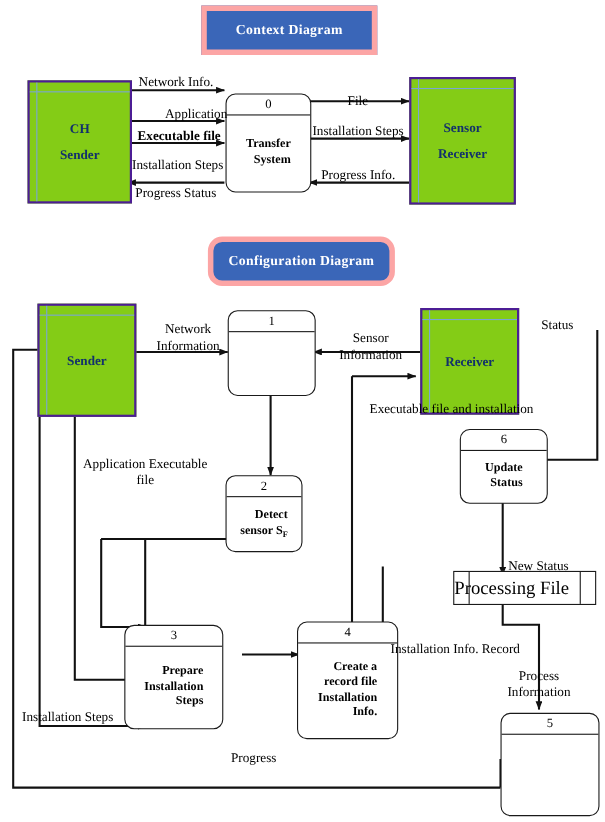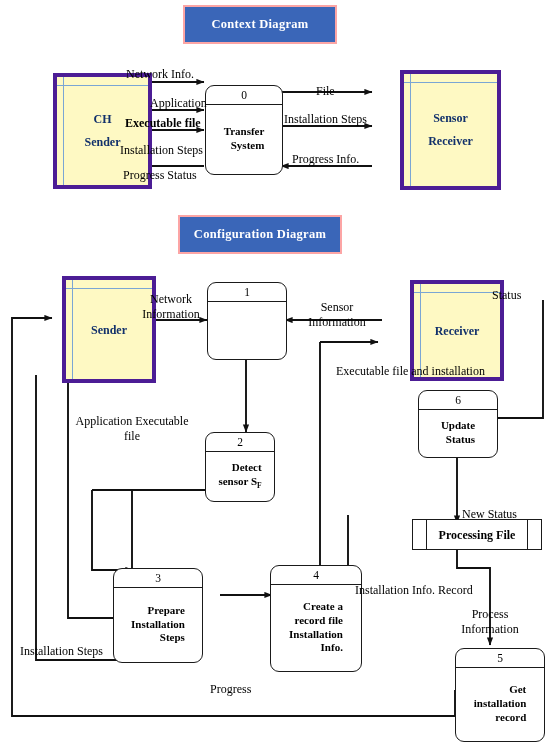--- a/index.html
+++ b/index.html
@@ -1,44 +1,44 @@
 <!DOCTYPE html>
 <html><head>
 <meta charset="utf-8">
 <style>
   html,body{margin:0;padding:0;background:#ffffff;}
   body{width:550px;height:747px;position:relative;
        font-family:"Liberation Serif","DejaVu Serif",serif;color:#000;}
   #canvas{position:absolute;left:0;top:0;width:550px;height:747px;}
   svg{position:absolute;left:0;top:0;width:550px;height:747px;overflow:visible;}
 
-  .banner{position:absolute;background:#3a66b8;border:2px solid #fca5a5;
+  .banner{position:absolute;background:#3a66b8;border:5px solid #fca5a5;
           display:flex;align-items:center;justify-content:center;
           color:#ffffff;font-weight:bold;font-size:12.5px;letter-spacing:.3px;}
   .banner.ctx{left:183px;top:5px;width:150px;height:35px;}
-  .banner.cfg{left:178px;top:215px;width:160px;height:35px;}
-
-  .entity{position:absolute;background:#fef9c3;border:4px solid #4c1d95;margin-left:28px;}
+  .banner.cfg{left:189px;top:215px;width:160px;height:35px;border-radius:13px;}
+
+  .entity{position:absolute;background:#84cc16;border:2px solid #4c1d95;}
   .entity .bar-l{position:absolute;left:6px;top:0;bottom:0;width:1px;background:#7aa6d4;}
   .entity .bar-t{position:absolute;left:0;right:0;top:8px;height:1px;background:#7aa6d4;}
   .entity .etxt{position:absolute;left:0;right:0;top:50%;transform:translateY(-50%);
                 text-align:center;color:#12316b;font-weight:bold;font-size:12px;line-height:1.9;}
 
   .proc{position:absolute;background:#fff;border:1.4px solid #1a1a1a;border-radius:9px;}
   .proc .pnum{position:absolute;left:0;right:0;top:0;height:18px;line-height:18px;
               text-align:center;font-size:11.5px;border-bottom:1.2px solid #1a1a1a;}
   .proc .pbody{position:absolute;left:0;right:0;top:18px;bottom:0;
                display:flex;align-items:center;justify-content:center;text-align:right;
                font-weight:bold;font-size:11px;line-height:1.25;padding:0 3px;box-sizing:border-box;}
 
   .store{position:absolute;background:#fff;border:1.3px solid #1a1a1a;}
   .store .sl{position:absolute;left:13px;top:0;bottom:0;width:1.3px;background:#1a1a1a;}
   .store .sr{position:absolute;right:13px;top:0;bottom:0;width:1.3px;background:#1a1a1a;}
   .store .stxt{position:absolute;left:0;right:0;top:50%;transform:translateY(-50%);
-               text-align:center;font-weight:bold;font-size:12px;}
+               text-align:left;font-weight:normal;font-size:17px;}
 
   .lbl{position:absolute;font-size:12px;line-height:1.25;white-space:nowrap;}
   .lbl.ctr{text-align:center;}
   .sub{font-size:7.5px;vertical-align:sub;}
 </style>
 </head>
 <body>
 
 <div id="canvas">
 
@@ -173,27 +173,20 @@
         <div>Create a</div>
         <div>record file</div>
         <div>Installation</div>
         <div>Info.</div>
       </div>
     </div>
   </div>
 
   <div class="proc" style="left:455px;top:648px;width:88px;height:92px;">
     <div class="pnum">5</div>
-    <div class="pbody">
-      <div>
-        <div>Get</div>
-        <div>installation</div>
-        <div>record</div>
-      </div>
-    </div>
   </div>
 
   <div class="proc" style="left:418px;top:390px;width:78px;height:66px;">
     <div class="pnum">6</div>
     <div class="pbody">
       <div>
         <div>Update</div>
         <div>Status</div>
       </div>
     </div>

